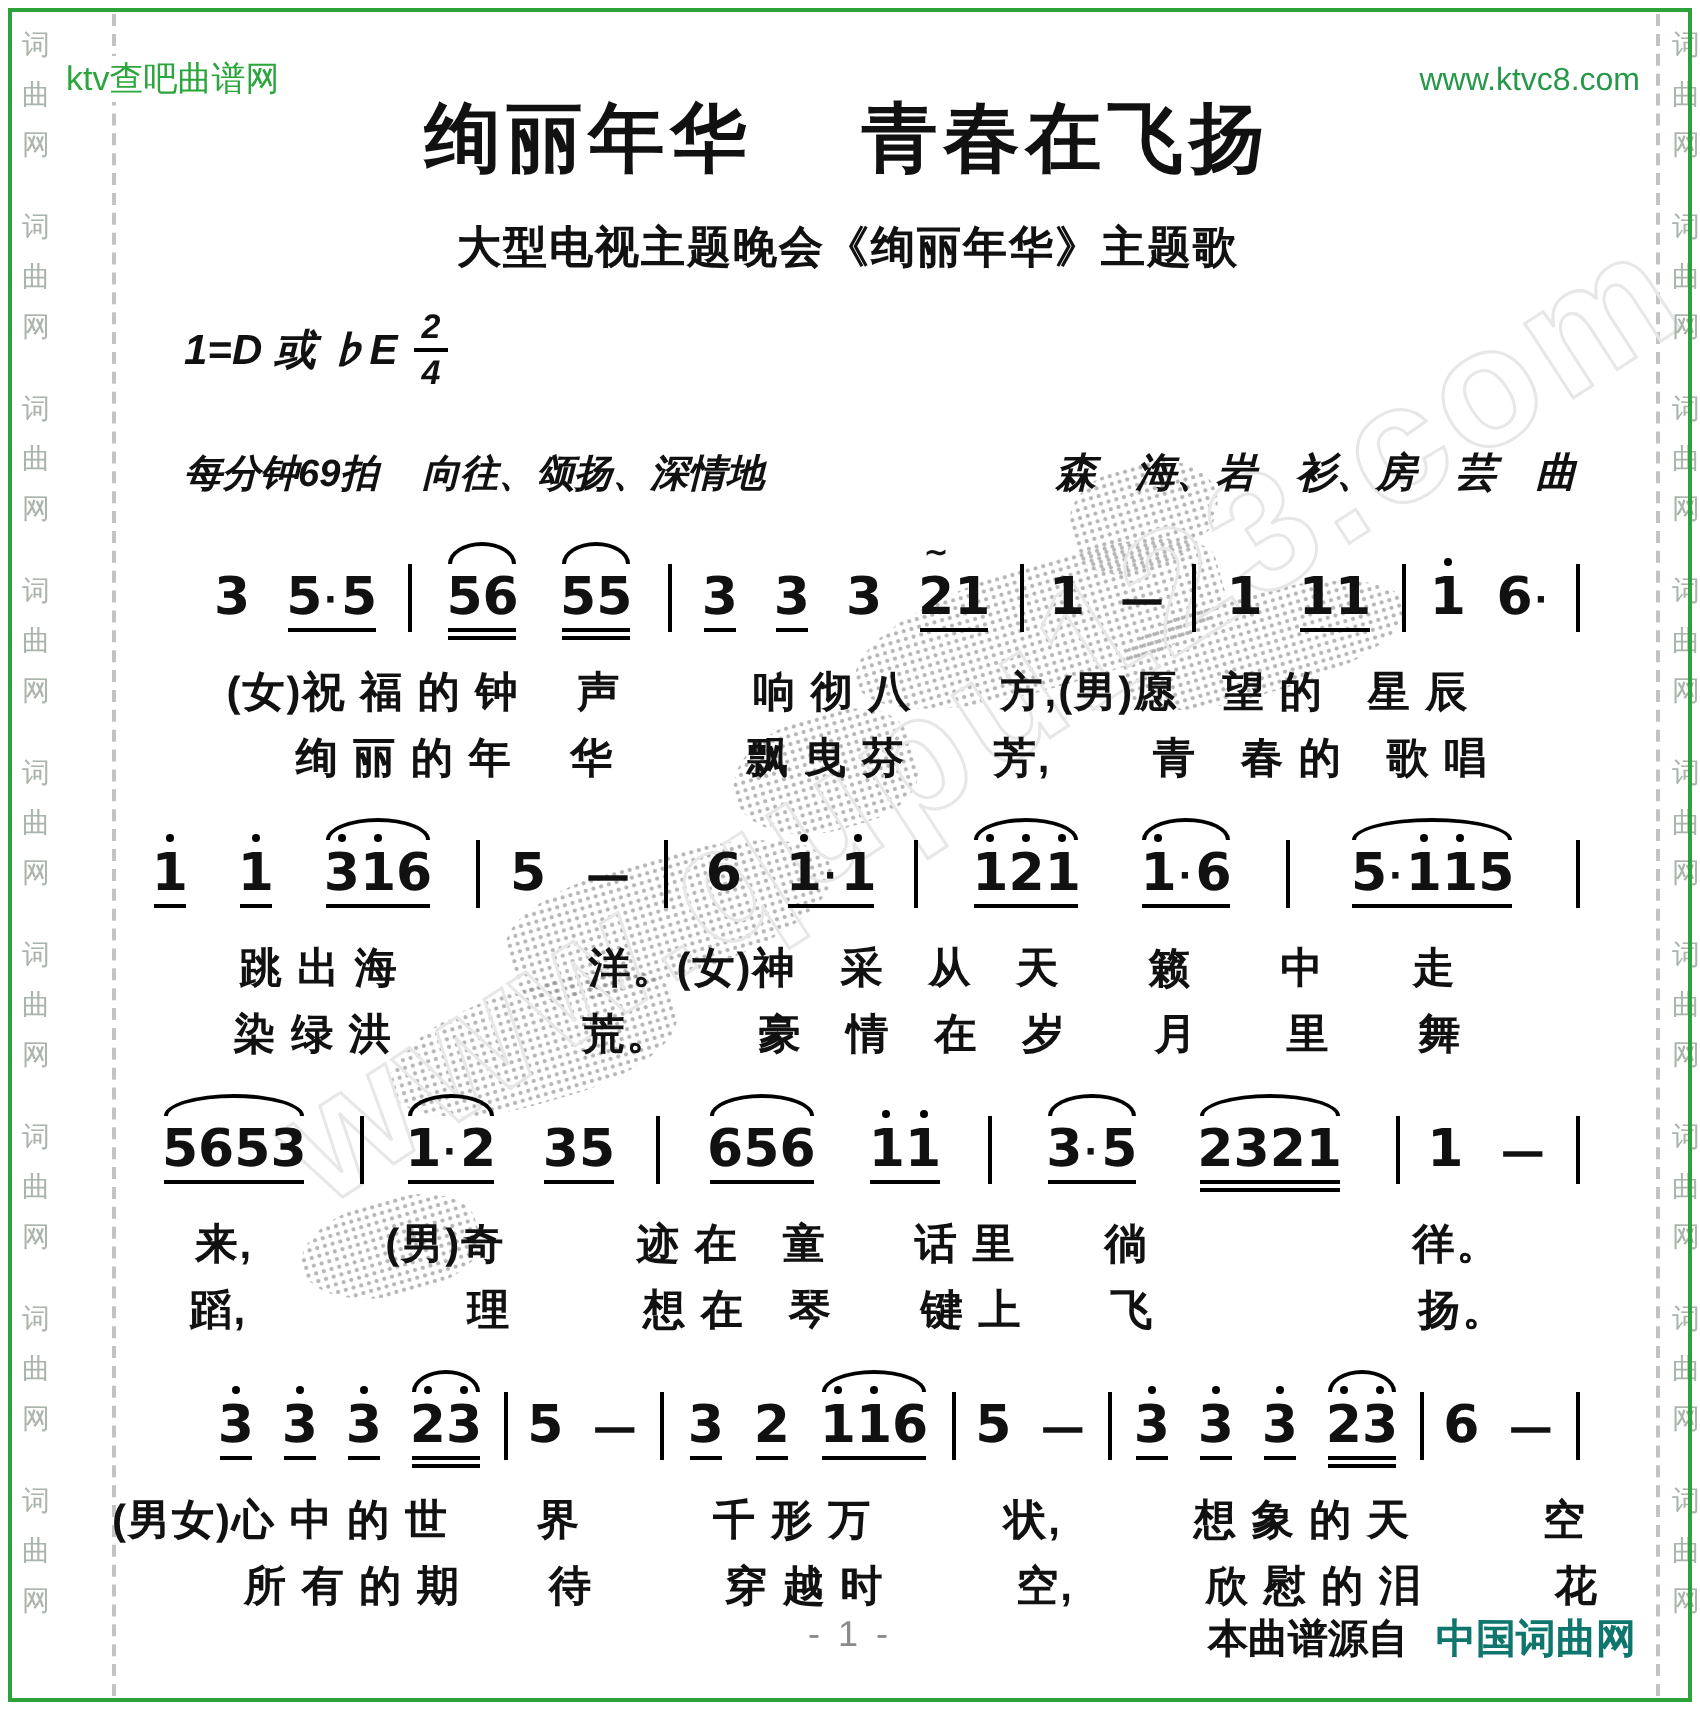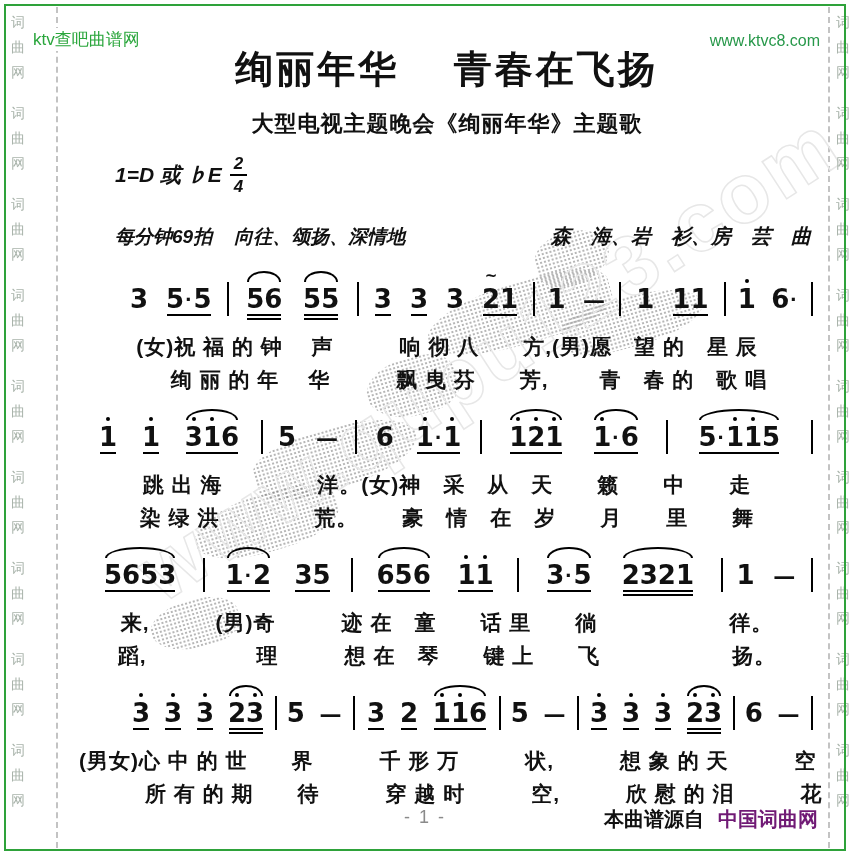--- a/index.html
+++ b/index.html
@@ -20,21 +20,21 @@
   
   .wm-blob{position:absolute;z-index:0;opacity:.5;
     background-image:radial-gradient(circle,#6f6f6f 0.9px,transparent 1.15px);
     background-size:4px 4px;transform:rotate(-16deg);}
   .wm-text{position:absolute;z-index:0;left:120px;top:540px;font-size:84px;font-weight:700;
     color:transparent;-webkit-text-stroke:1.5px #e7e7e7;letter-spacing:4px;
     transform:rotate(-33deg);transform-origin:left top;white-space:nowrap;}
   
   .site-logo{position:absolute;left:30px;top:28px;font-size:17px;color:#2aa63c;background:#fff;padding:0 3px;z-index:2;}
   .site-url{position:absolute;right:30px;top:32px;font-size:16px;color:#27984a;z-index:2;}
-  .content{position:absolute;left:75px;top:0;width:744px;z-index:1;}
+  .content{position:absolute;left:52px;top:0;width:744px;z-index:1;}
   .song-title{margin-top:44px;text-align:center;font-size:38px;font-weight:800;letter-spacing:3px;white-space:pre;}
   .song-subtitle{margin-top:14px;text-align:center;font-size:22px;font-weight:700;letter-spacing:1px;}
   .meta{margin-top:16px;padding:0 8px 0 40px;}
   .meta-row{display:flex;justify-content:space-between;align-items:flex-end;font-style:italic;}
   .key-wrap{display:flex;align-items:center;gap:8px;font-size:21px;font-weight:800;}
   .meter{display:inline-flex;flex-direction:column;align-items:center;line-height:1;font-size:17px;font-weight:800;}
   .meter-num{border-bottom:2px solid #000;padding:0 4px 2px;}
   .meter-den{padding-top:2px;}
   .credit{font-size:20px;font-weight:700;white-space:pre;}
   .tempo-row{margin-top:28px;}
@@ -55,21 +55,21 @@
   .beam.b1{bottom:4px;}
   .beam.b2{bottom:0px;}
   .slur{position:absolute;left:3px;right:3px;top:-15px;height:9px;border:2px solid #000;border-bottom:none;
     border-radius:50% 50% 0 0 / 100% 100% 0 0;}
   .barline{width:2px;height:34px;background:#000;margin:0 2px 4px;align-self:flex-end;flex:none;}
   .lyrics-row{font-size:21px;font-weight:700;line-height:33px;white-space:pre;letter-spacing:1px;text-align:center;}
   
   .footer{position:absolute;left:0;right:0;bottom:22px;height:26px;z-index:1;}
   .page-number{position:absolute;left:50%;transform:translateX(-50%);font-size:18px;color:#8a8a8a;letter-spacing:2px;}
   .source{position:absolute;right:32px;bottom:0;font-size:20px;font-weight:800;display:flex;gap:14px;}
-  .source-site{color:#701a75;}
+  .source-site{color:#0f766e;}
 </style>
 </head>
 <body>
 
 <div class="green-frame"></div>
 <div class="dashed-line dashed-left"></div>
 <div class="dashed-line dashed-right"></div>
 <div class="side-col side-col-left">
     <div class="side-char">词</div>
     <div class="side-char">曲</div>

